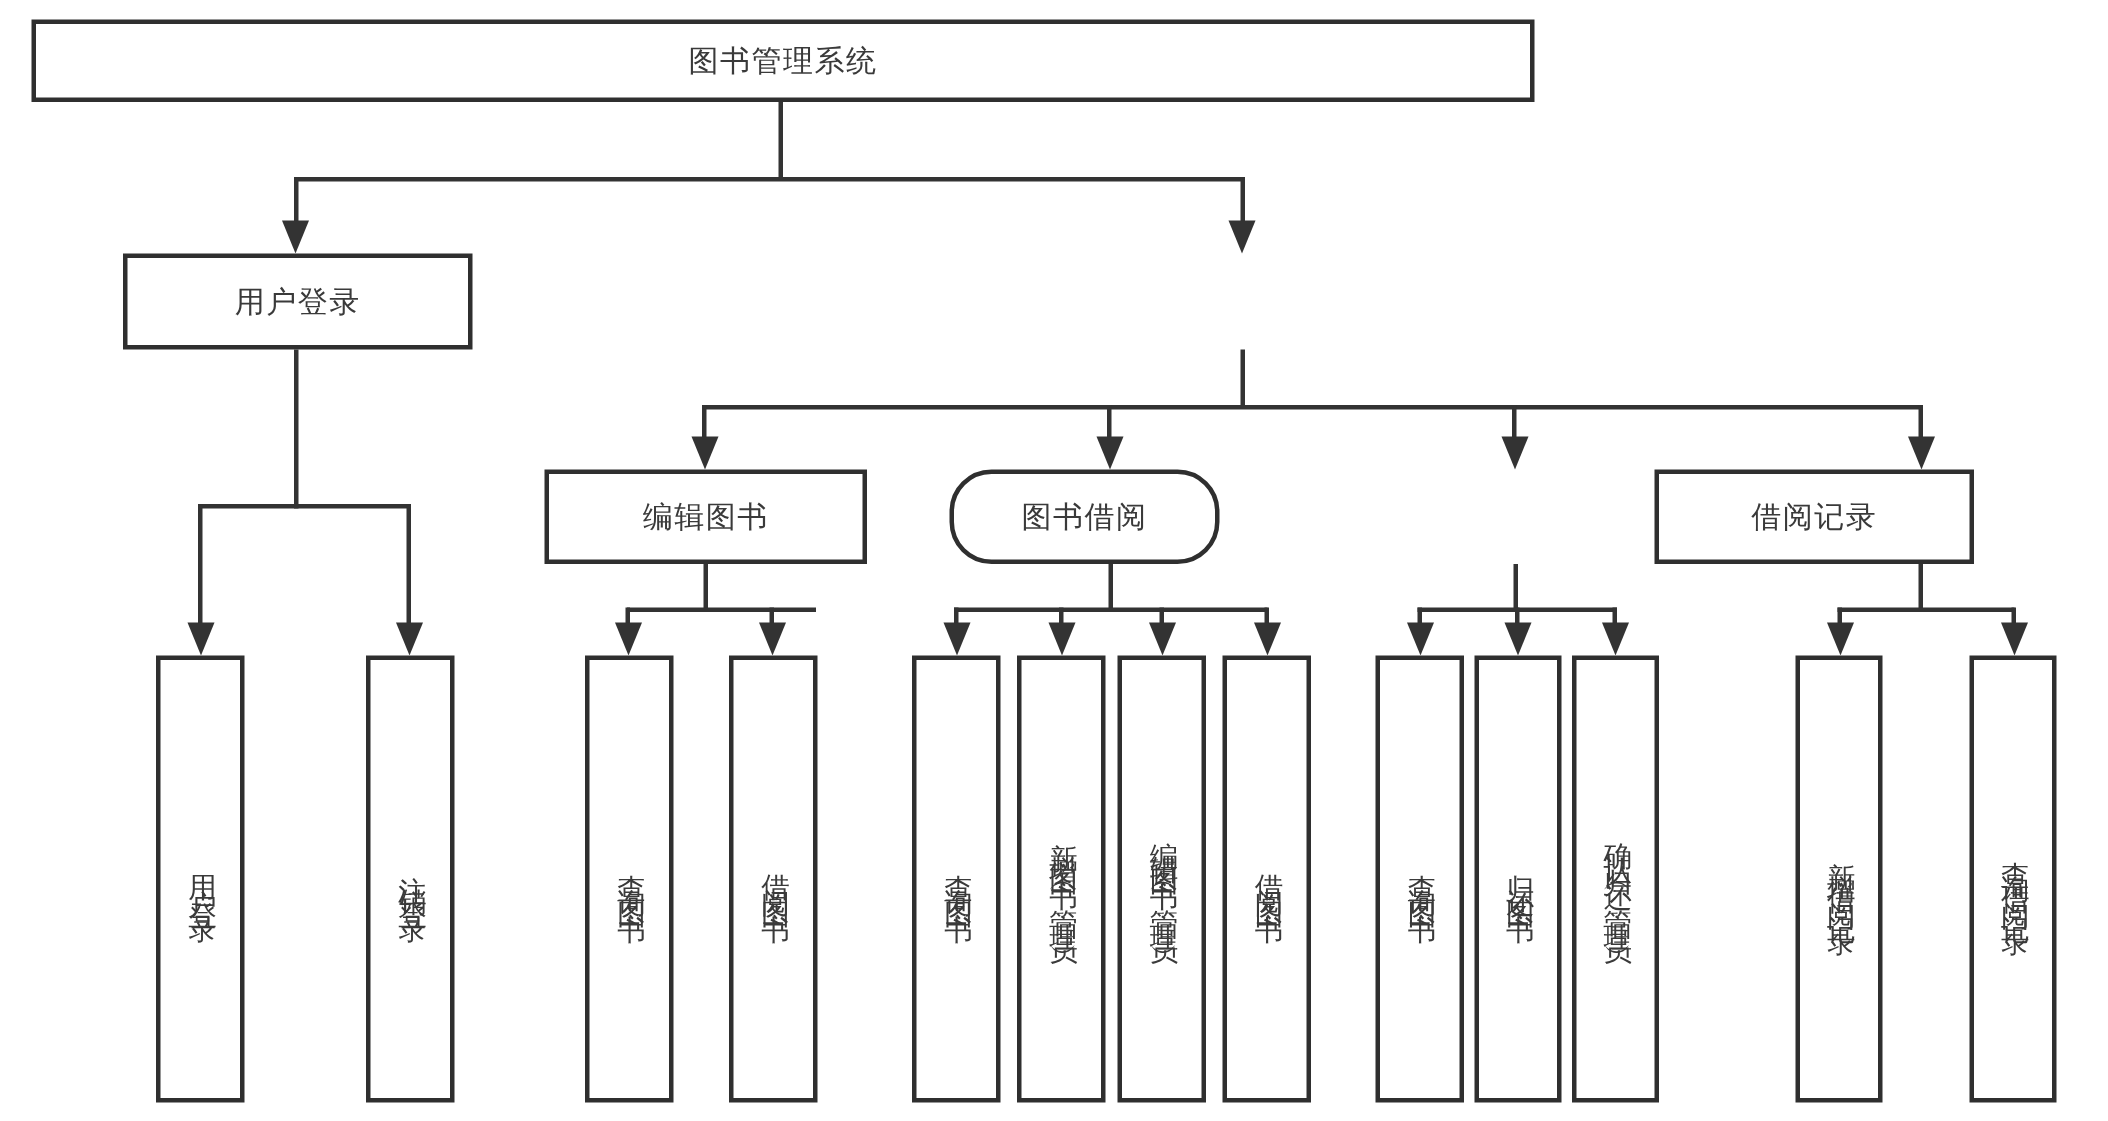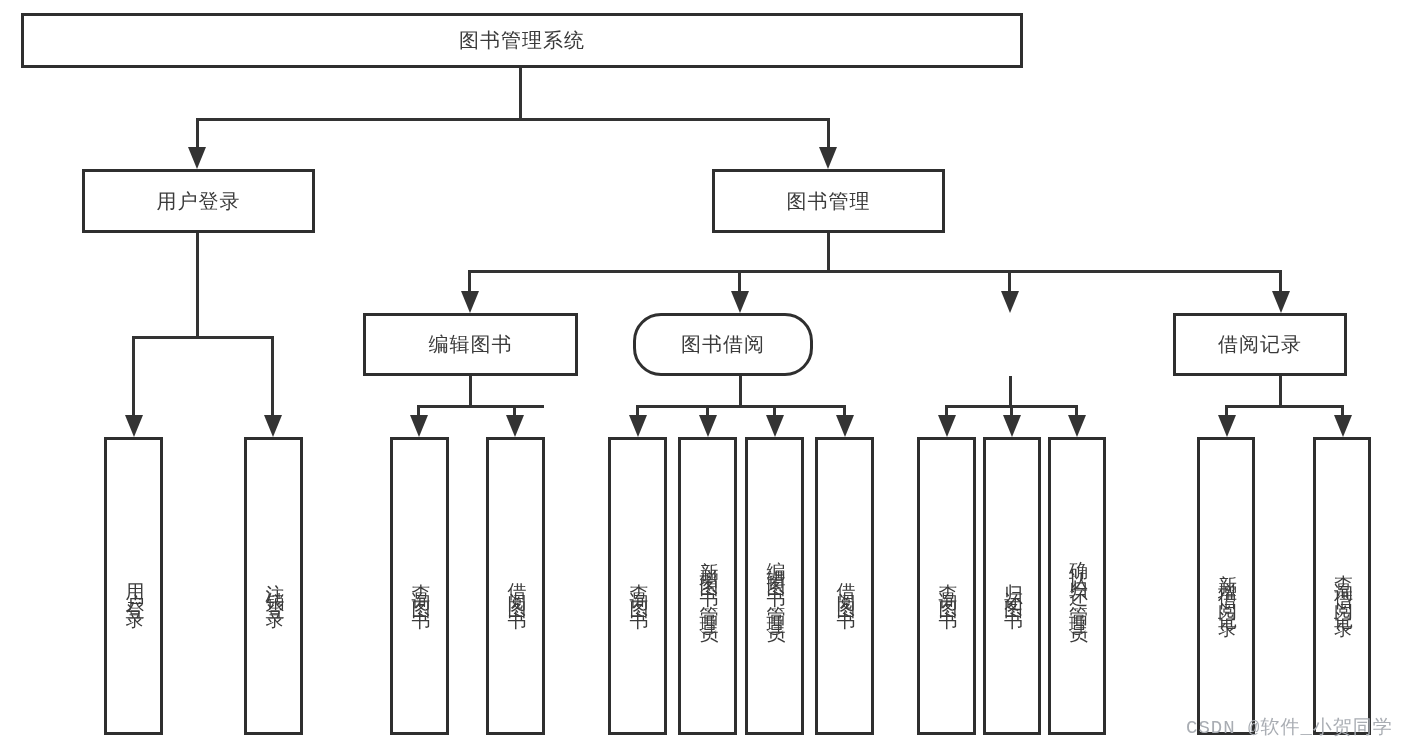--- a/index.html
+++ b/index.html
@@ -41,23 +41,20 @@
   <div class="vline" style="left:519px;top:68px;height:52px;"></div>
   <div class="hline" style="left:197px;top:118px;width:633px;"></div>
   <div class="vline" style="left:196px;top:118px;height:36px;"></div>
   <div class="arrow" style="left:188px;top:147px;"></div>
   <div class="vline" style="left:827px;top:118px;height:36px;"></div>
   <div class="arrow" style="left:819px;top:147px;"></div>
 
   <div class="box" style="left:82px;top:169px;width:233px;height:64px;">
     <span>用户登录</span>
   </div>
-  <div class="box" style="left:712px;top:169px;width:233px;height:64px;">
-    <span>图书管理</span>
-  </div>
 
   <div class="vline" style="left:196px;top:233px;height:106px;"></div>
   <div class="hline" style="left:133px;top:336px;width:141px;"></div>
   <div class="vline" style="left:132px;top:336px;height:84px;"></div>
   <div class="arrow" style="left:125px;top:415px;"></div>
   <div class="vline" style="left:271px;top:336px;height:84px;"></div>
   <div class="arrow" style="left:264px;top:415px;"></div>
 
   <div class="vline" style="left:827px;top:233px;height:39px;"></div>
   <div class="hline" style="left:469px;top:270px;width:813px;"></div>
@@ -69,21 +66,21 @@
   <div class="arrow" style="left:1001px;top:291px;"></div>
   <div class="vline" style="left:1279px;top:270px;height:26px;"></div>
   <div class="arrow" style="left:1272px;top:291px;"></div>
 
   <div class="box" style="left:363px;top:313px;width:215px;height:63px;">
     <span>编辑图书</span>
   </div>
   <div class="box" style="left:633px;top:313px;width:180px;height:63px;border-radius:28px;">
     <span>图书借阅</span>
   </div>
-  <div class="box" style="left:1173px;top:313px;width:174px;height:63px;">
+  <div class="box" style="left:1103px;top:313px;width:213px;height:63px;">
     <span>借阅记录</span>
   </div>
 
   <div class="vline" style="left:469px;top:376px;height:32px;"></div>
   <div class="hline" style="left:418px;top:405px;width:126px;"></div>
   <div class="vline" style="left:417px;top:405px;height:15px;"></div>
   <div class="arrow" style="left:410px;top:415px;"></div>
   <div class="vline" style="left:513px;top:405px;height:15px;"></div>
   <div class="arrow" style="left:506px;top:415px;"></div>
 
@@ -151,15 +148,14 @@
     <span>确认归还（管理员）</span>
   </div>
 
   <div class="box leaf" style="left:1197px;top:437px;width:58px;height:298px;">
     <span>新增借阅记录</span>
   </div>
   <div class="box leaf" style="left:1313px;top:437px;width:58px;height:298px;">
     <span>查询借阅记录</span>
   </div>
 
-  <div class="watermark">CSDN @软件_小贺同学</div>
 
 </div>
 
 </body></html>

